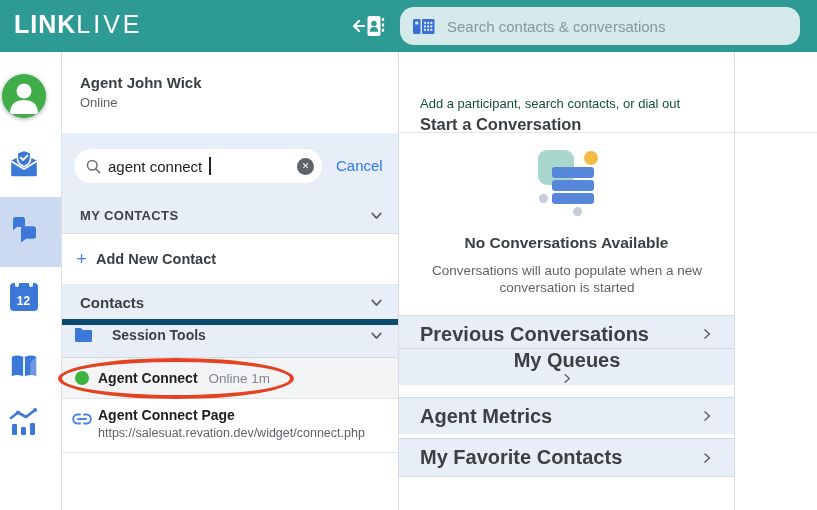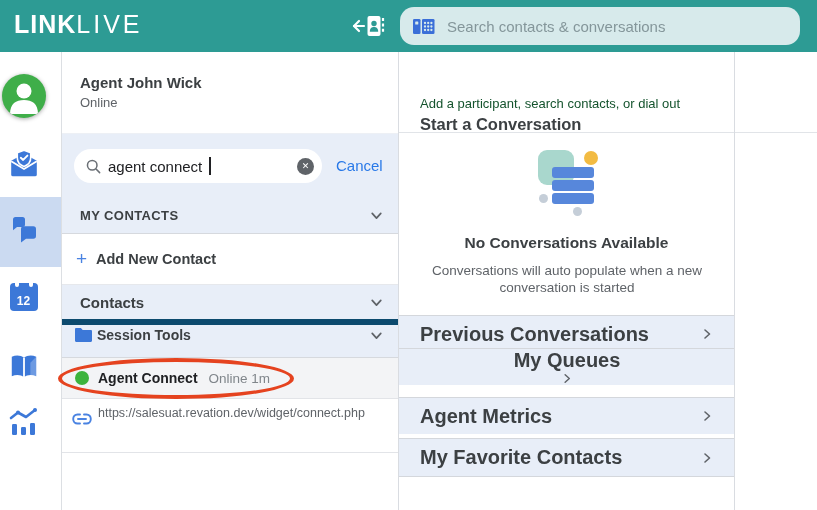--- a/index.html
+++ b/index.html
@@ -58,21 +58,21 @@
   .cancel-link { position:absolute; left:274px; top:23px; font-size:15px; color:#2979e8; cursor:pointer; }
 
   .cp-row { position:absolute; left:0; width:100%; display:flex; align-items:center; }
   .row-mycontacts { top:145px; height:37px; background:#e8eef8; border-bottom:1px solid #d6d9de; padding:0 14px 0 18px; }
   .row-mycontacts .lbl { font-size:13px; font-weight:700; letter-spacing:.4px; color:#3c4043; }
   .row-add { top:182px; height:51px; background:#fff; border-bottom:1px solid #e6e8ec; padding:0 14px; cursor:pointer; }
   .plus-glyph { color:#4a83e2; font-size:19px; font-weight:400; width:20px; }
   .row-add .lbl { font-size:14.5px; font-weight:600; color:#3c4043; }
   .row-contacts { top:233px; height:40px; background:#e8eef8; border-bottom:6px solid #0c4a6e; padding:0 14px 0 18px; }
   .row-contacts .lbl { font-size:15px; font-weight:700; color:#3c4043; }
-  .row-session { top:273px; height:33px; background:#e8eef8; border-bottom:1px solid #d6d9de; padding:0 14px 12px 12px; gap:4px; cursor:pointer; }
+  .row-session { top:273px; height:33px; background:#e8eef8; border-bottom:1px solid #d6d9de; padding:0 14px 12px 12px; gap:19px; cursor:pointer; }
   .row-session .lbl { font-size:14px; font-weight:700; color:#3c4043; }
   .row-agent { top:306px; height:41px; background:#f3f4f6; border-bottom:1px solid #e2e4e8; padding:0 14px 0 13px; cursor:pointer; }
   .status-dot { width:14px; height:14px; border-radius:50%; background:#3db33d; margin-right:9px; flex:none; }
   .row-agent .name { font-size:14px; font-weight:700; color:#202124; }
   .row-agent .stat { font-size:13.5px; color:#80868b; margin-left:11px; }
   .row-page { top:347px; height:54px; background:#fff; border-bottom:1px solid #e2e4e8; padding:6px 14px 0 10px; align-items:flex-start; cursor:pointer; }
   .row-page .icon-wrap { margin-top:6px; width:26px; flex:none; }
   .row-page .name { font-size:14px; font-weight:700; color:#202124; line-height:20px; }
   .row-page .url { font-size:12.5px; color:#5f6368; line-height:16px; }
   .spacer { flex:1; }
@@ -267,20 +267,21 @@
     <span class="stat">Online 1m</span>
   </div>
 
   <div class="cp-row row-page">
     <span class="icon-wrap">
       <svg width="20" height="12" viewBox="0 0 20 12">
         <path d="M8 10.5 H5.5 C3 10.5 1.2 8.6 1.2 6 C1.2 3.4 3 1.5 5.5 1.5 H8 M12 1.5 H14.5 C17 1.5 18.8 3.4 18.8 6 C18.8 8.6 17 10.5 14.5 10.5 H12 M6 6 H14" fill="none" stroke="#4a83e2" stroke-width="1.9" stroke-linecap="round"></path>
       </svg>
     </span>
     <span>
+      <div class="name">Agent Connect Page</div>
       <div class="url">https://salesuat.revation.dev/widget/connect.php</div>
     </span>
   </div>
 </section>
 
 <section class="convo-panel">
   <div class="vp-header">
     <div class="vp-title">Start a Conversation</div>
     <div class="vp-sub">Add a participant, search contacts, or dial out</div>
   </div>

